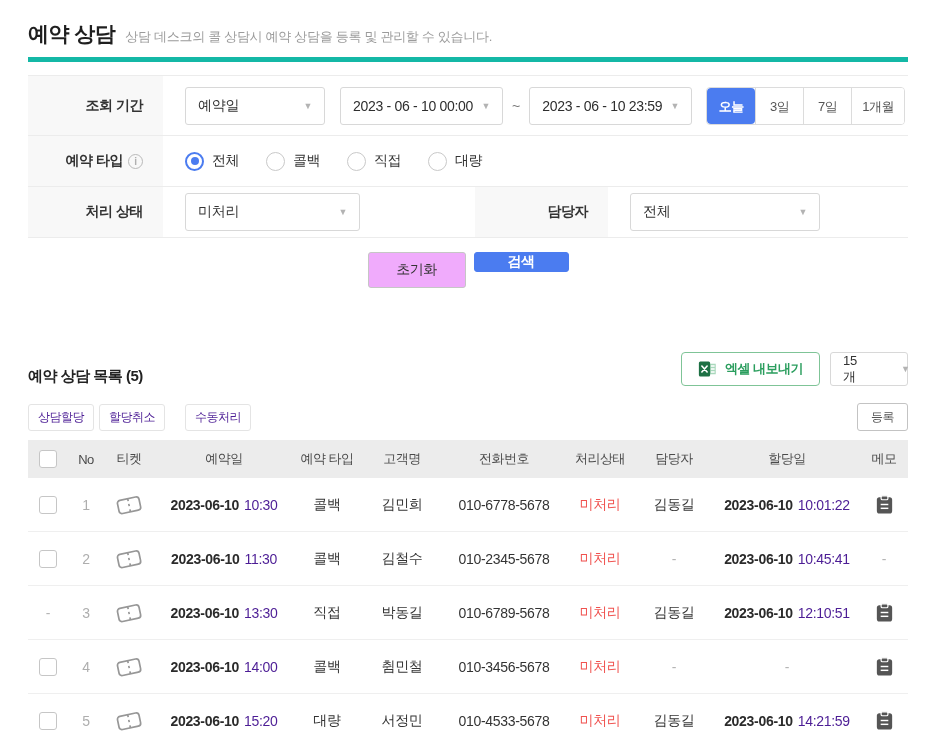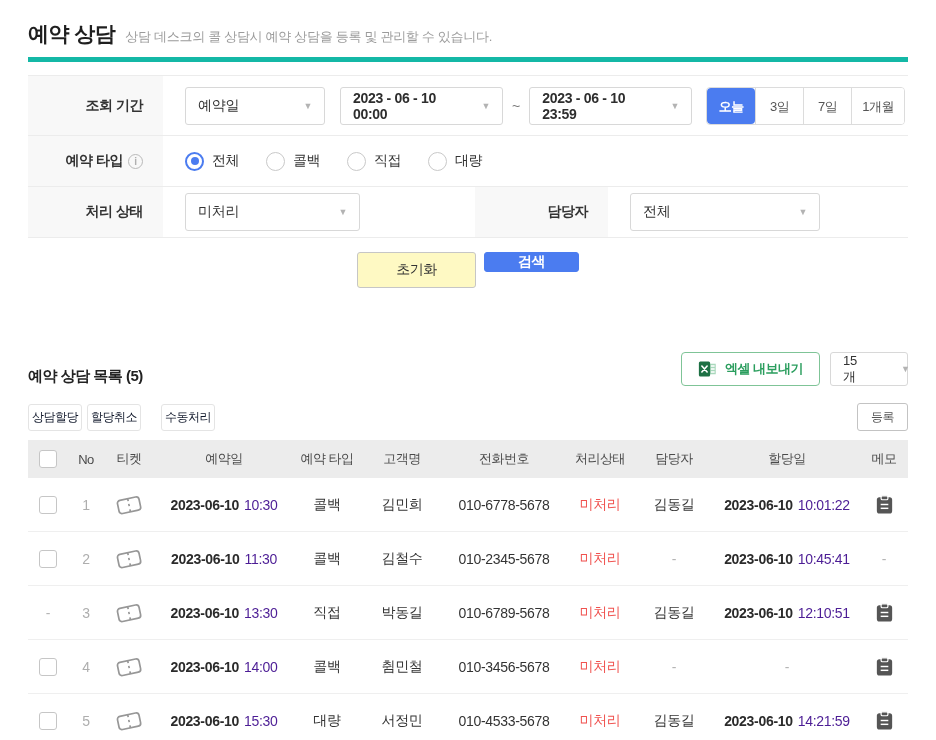--- a/index.html
+++ b/index.html
@@ -23,21 +23,21 @@
     font-size:14px; font-weight:700; color:#333; letter-spacing:-0.5px; flex:none; }
   .f-content { display:flex; align-items:center; padding-left:22px; height:100%; flex:1; }
   .f-content.fixed { flex:none; width:312px; }
   .f-label.second { width:133px; }
 
   .select { height:38px; border:1px solid #d8d8d8; border-radius:3px; background:#fff;
     display:flex; align-items:center; justify-content:space-between;
     padding:0 12px; font-size:14px; color:#333; cursor:pointer; letter-spacing:-0.3px; }
   .caret { font-size:9px; color:#b3b3b3; margin-left:8px; }
   .sel-type { width:140px; }
-  .sel-date { width:163px; font-weight:700; color:#2e2e2e; }
+  .sel-date { width:163px; font-weight:400; color:#2e2e2e; }
   .tilde { margin:0 9px; color:#777; font-size:14px; }
 
   .btn-group { display:flex; margin-left:14px; border:1px solid #dcdcdc; border-radius:4px; overflow:hidden; }
   .qb { min-width:48px; height:36px; padding:10px 10px; background:#fff; border:none;
     border-left:1px solid #dcdcdc; font-size:13px; color:#555; cursor:pointer;
     font-family:inherit; letter-spacing:-0.5px; }
   .qb:first-child { border-left:none; }
   .qb.active { background:#4b7cf0; color:#fff; font-weight:700; border-radius:4px; }
 
   .info-icon { display:inline-flex; width:15px; height:15px; border:1px solid #b9b9b9;
@@ -50,38 +50,38 @@
   .radio.checked { border:2px solid #4b7cf0; }
   .radio.checked::after { content:""; position:absolute; left:3.5px; top:3.5px;
     width:8px; height:8px; border-radius:50%; background:#4b7cf0; }
   .radio-label { font-size:14px; color:#333; letter-spacing:-0.5px; }
 
   .sel-status { width:175px; }
   .sel-manager { width:190px; }
 
   
   .search-actions { margin-top:14px; display:flex; justify-content:center; gap:8px; }
-  .btn-reset { width:119px; height:36px; background:#fef9c3; border:1px solid #c6c6c6;
+  .btn-reset { width:98px; height:36px; background:#f0abfc; border:1px solid #c6c6c6;
     border-radius:3px; font-size:14px; color:#333; cursor:pointer; font-family:Liberation Mono, monospace; letter-spacing:-0.5px; }
   .btn-search { width:95px; height:20px; background:#4b7cf0; border:1px solid #4b7cf0;
     border-radius:3px; font-size:14px; color:#fff; font-weight:700; cursor:pointer; font-family:inherit; letter-spacing:-0.5px; }
 
   
   .list-head { margin-top:64px; display:flex; align-items:flex-end; }
   .list-title { font-size:15px; font-weight:800; color:#222; letter-spacing:-0.5px; }
   .list-head-right { margin-left:auto; display:flex; align-items:center; gap:10px; }
   .btn-excel { height:34px; padding:0 16px; background:#fff; border:1px solid #7fc497;
     border-radius:4px; display:flex; align-items:center; gap:8px; color:#2b9e5e;
     font-size:13px; font-weight:700; cursor:pointer; font-family:inherit; letter-spacing:-0.5px; }
   .sel-pagesize { width:78px; height:34px; font-size:13px;gap:36px; }
 
   
   .action-bar { margin-top:17px; display:flex; align-items:center; }
-  .btn-sm { height:27px; padding:0 3px; background:#fff; border:1px solid #e4e4e4;
-    border-radius:3px; font-size:12px; color:#0f172a; margin-right:5px;
+  .btn-sm { height:27px; padding:0 9px; background:#fff; border:1px solid #e4e4e4;
+    border-radius:3px; font-size:12px; color:#4c1d95; margin-right:5px;
     font-family:inherit; letter-spacing:-0.5px; }
   .btn-sm.gap { margin-left:15px; }
   .btn-register { margin-left:auto; height:28px; padding:0 13px; background:#fff;
     border:1px solid #c3c3c3; border-radius:3px; font-size:12px; color:#555;
     cursor:pointer; font-family:inherit; letter-spacing:-0.5px; }
 
   
   .table { margin-top:9px; }
   .t-head { display:flex; align-items:center; background:#ececec; height:38px;
     font-size:13px; color:#4a4a4a; letter-spacing:-0.5px; }
@@ -388,21 +388,21 @@
           <span class="cell c-ticket">
             <button class="icon-btn">
               <svg class="ticket-svg" width="26" height="20" viewBox="0 0 26 20">
                 <rect x="2" y="3.5" width="22" height="13.5" rx="3" fill="none" stroke="#979797" stroke-width="1.7"></rect>
                 <path d="M13 3.5 v2.6 M13 8.8 v2.4 M13 14.4 v2.6" stroke="#979797" stroke-width="1.7" fill="none"></path>
               </svg>
             </button>
           </span>
           <span class="cell c-date">
             <span class="d-strong">2023-06-10</span>
-            <span class="d-time">15:30</span>
+            <span class="d-time">15:20</span>
           </span>
           <span class="cell c-type">대량</span>
           <span class="cell c-name">서정민</span>
           <span class="cell c-phone">010-4533-5678</span>
           <span class="cell c-status status-red">미처리</span>
           <span class="cell c-mgr">김동길</span>
           <span class="cell c-assign">
             <span class="d-strong">2023-06-10</span>
             <span class="d-time">14:21:59</span>
           </span>

